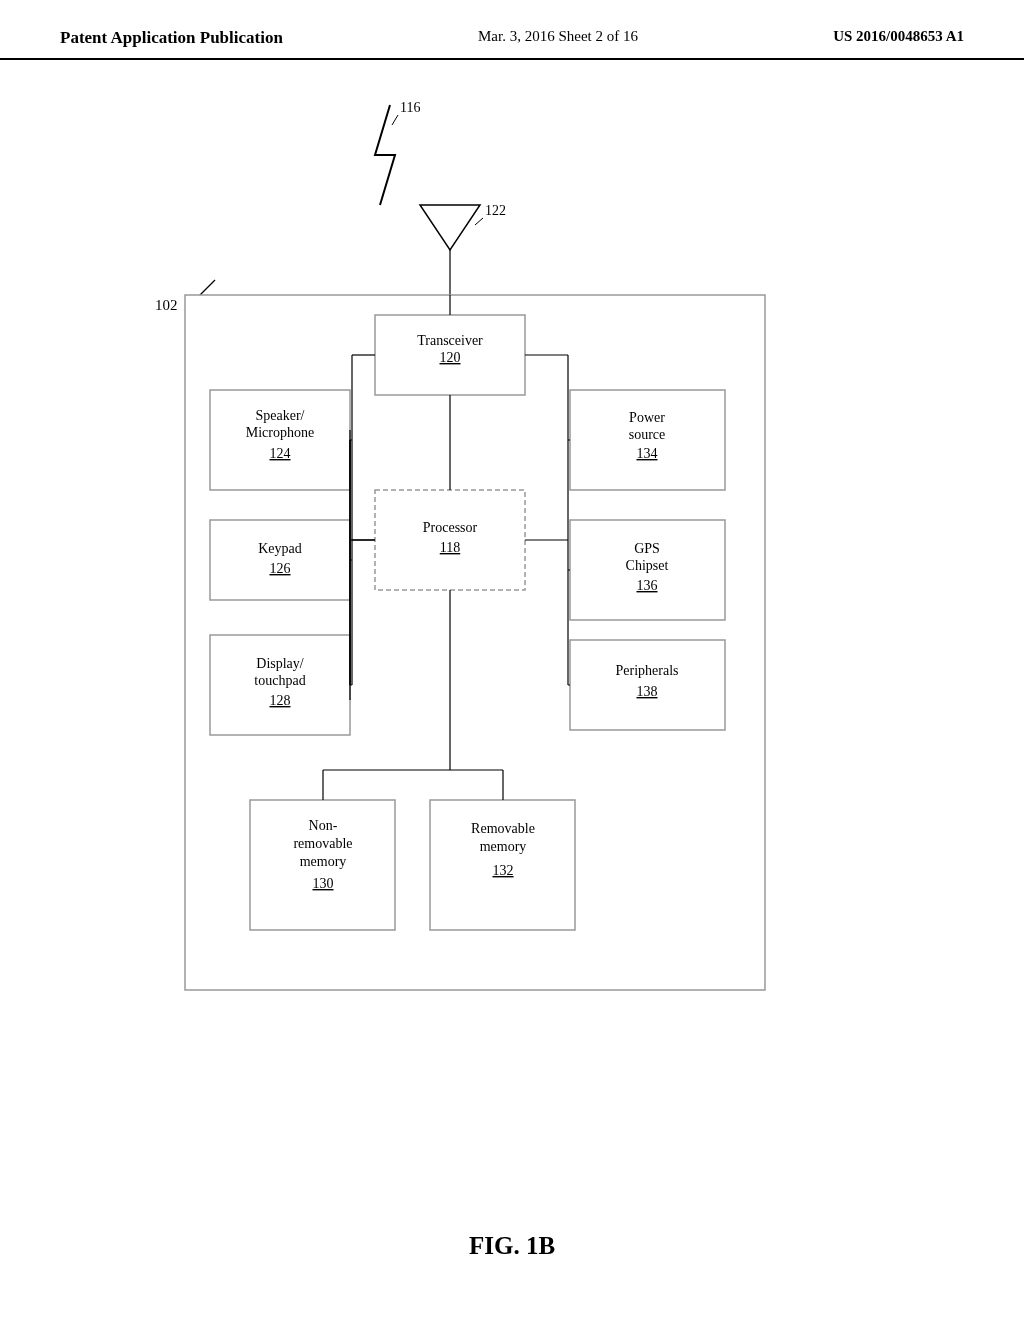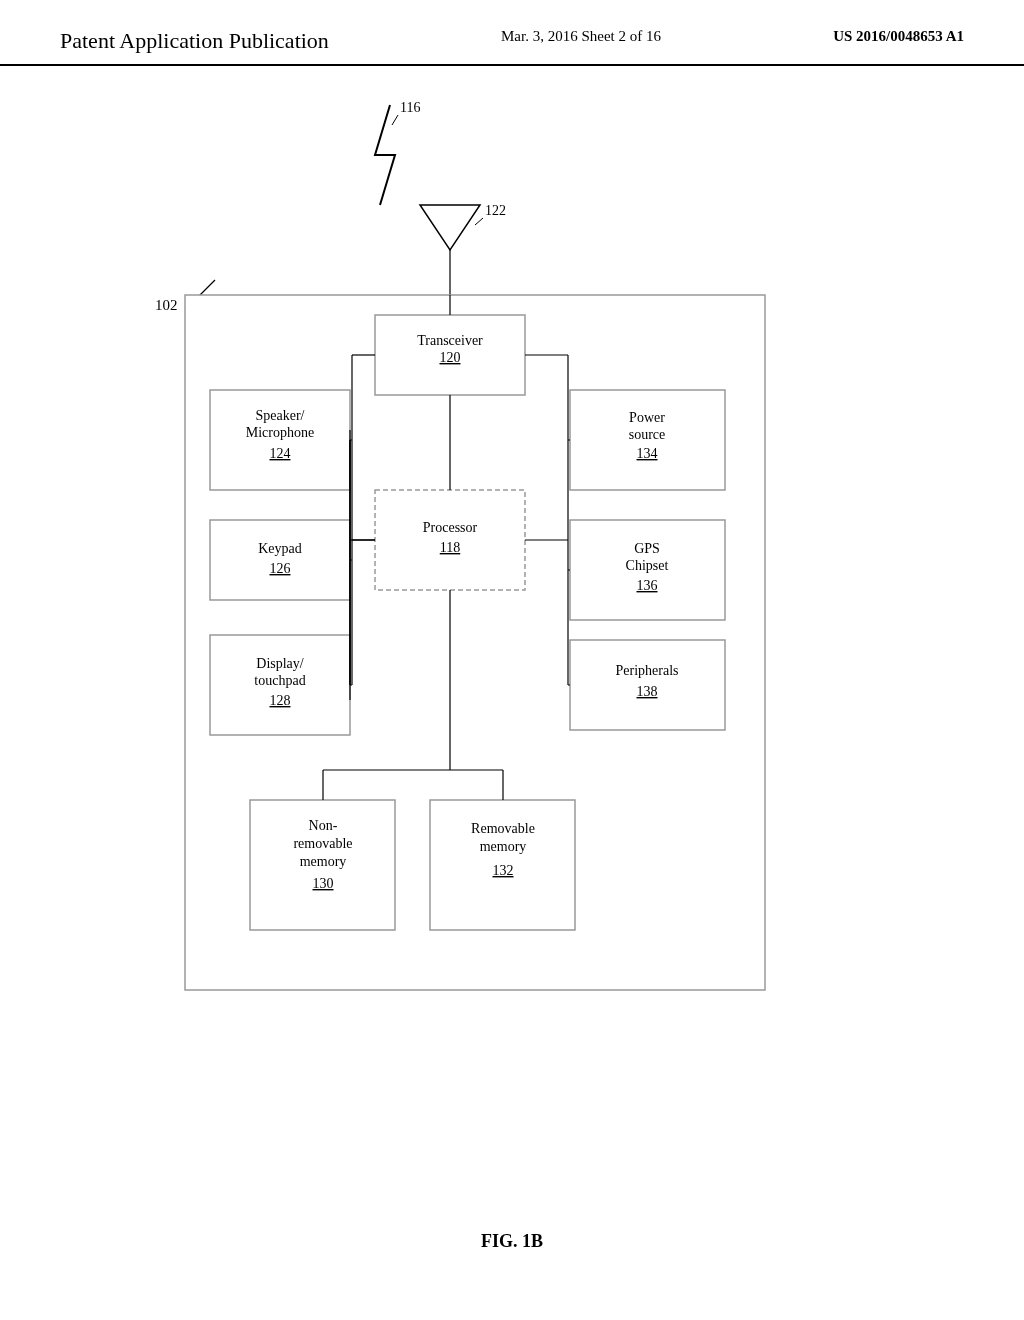--- a/index.html
+++ b/index.html
@@ -15,39 +15,39 @@
     
     .header {
       display: flex;
       justify-content: space-between;
       align-items: flex-start;
       padding: 28px 60px 0 60px;
       border-bottom: 2px solid #000;
       padding-bottom: 10px;
     }
     .header-left {
-      font-size: 22px;
-      font-weight: normal;
+      font-size: 17px;
+      font-weight: bold;
     }
     .header-center {
       font-size: 15px;
       text-align: center;
     }
     .header-right {
       font-size: 15px;
       font-weight: bold;
     }
 
     
     .fig-label {
       position: absolute;
-      bottom: 68px;
+      bottom: 60px;
       left: 50%;
       transform: translateX(-50%);
-      font-size: 18px;
+      font-size: 25px;
       font-weight: bold;
     }
 
     
     .svg-overlay {
       position: absolute;
       top: 0;
       left: 0;
       width: 1024px;
       height: 1320px;

